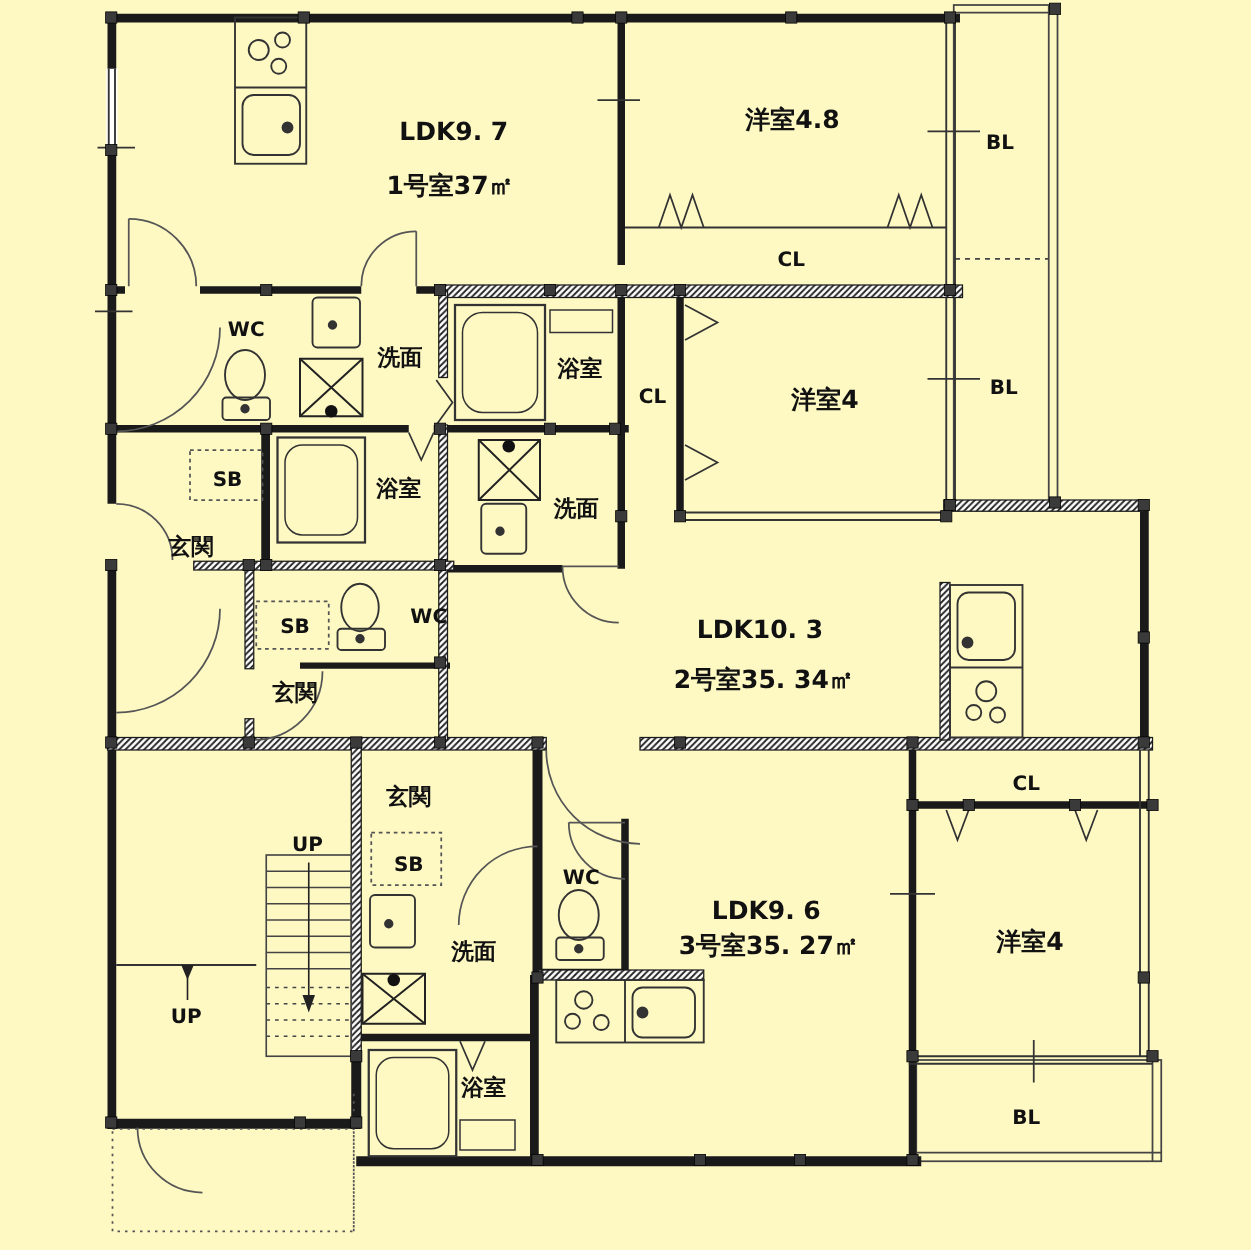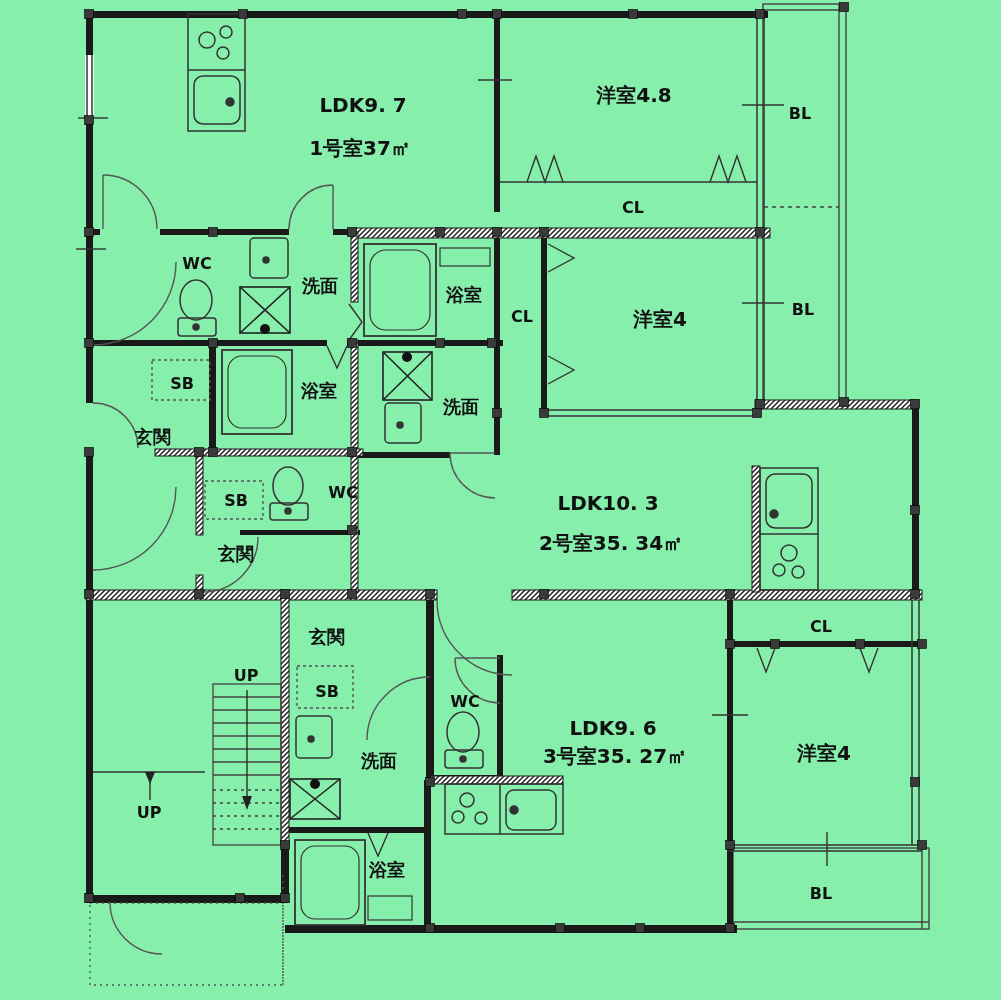--- a/index.html
+++ b/index.html
@@ -1,16 +1,16 @@
 <!DOCTYPE html>
 <html><head>
 <meta charset="utf-8">
 <style>
   html,body{margin:0;padding:0;background:#fff;}
-  #stage{position:relative;width:1001px;height:1000px;background:#86efac;overflow:hidden;
+  #stage{position:relative;width:1001px;height:1000px;background:#fef9c3;overflow:hidden;
          font-family:"DejaVu Sans","Liberation Sans",sans-serif;}
   svg{position:absolute;left:0;top:0;}
   text{fill:#111;font-family:"DejaVu Sans","Liberation Sans",sans-serif;font-weight:700;}
   .lbl-big{font-size:20px;}
   .lbl-mid{font-size:18px;}
   .lbl-sm{font-size:16px;}
 </style>
 </head>
 <body>
 

